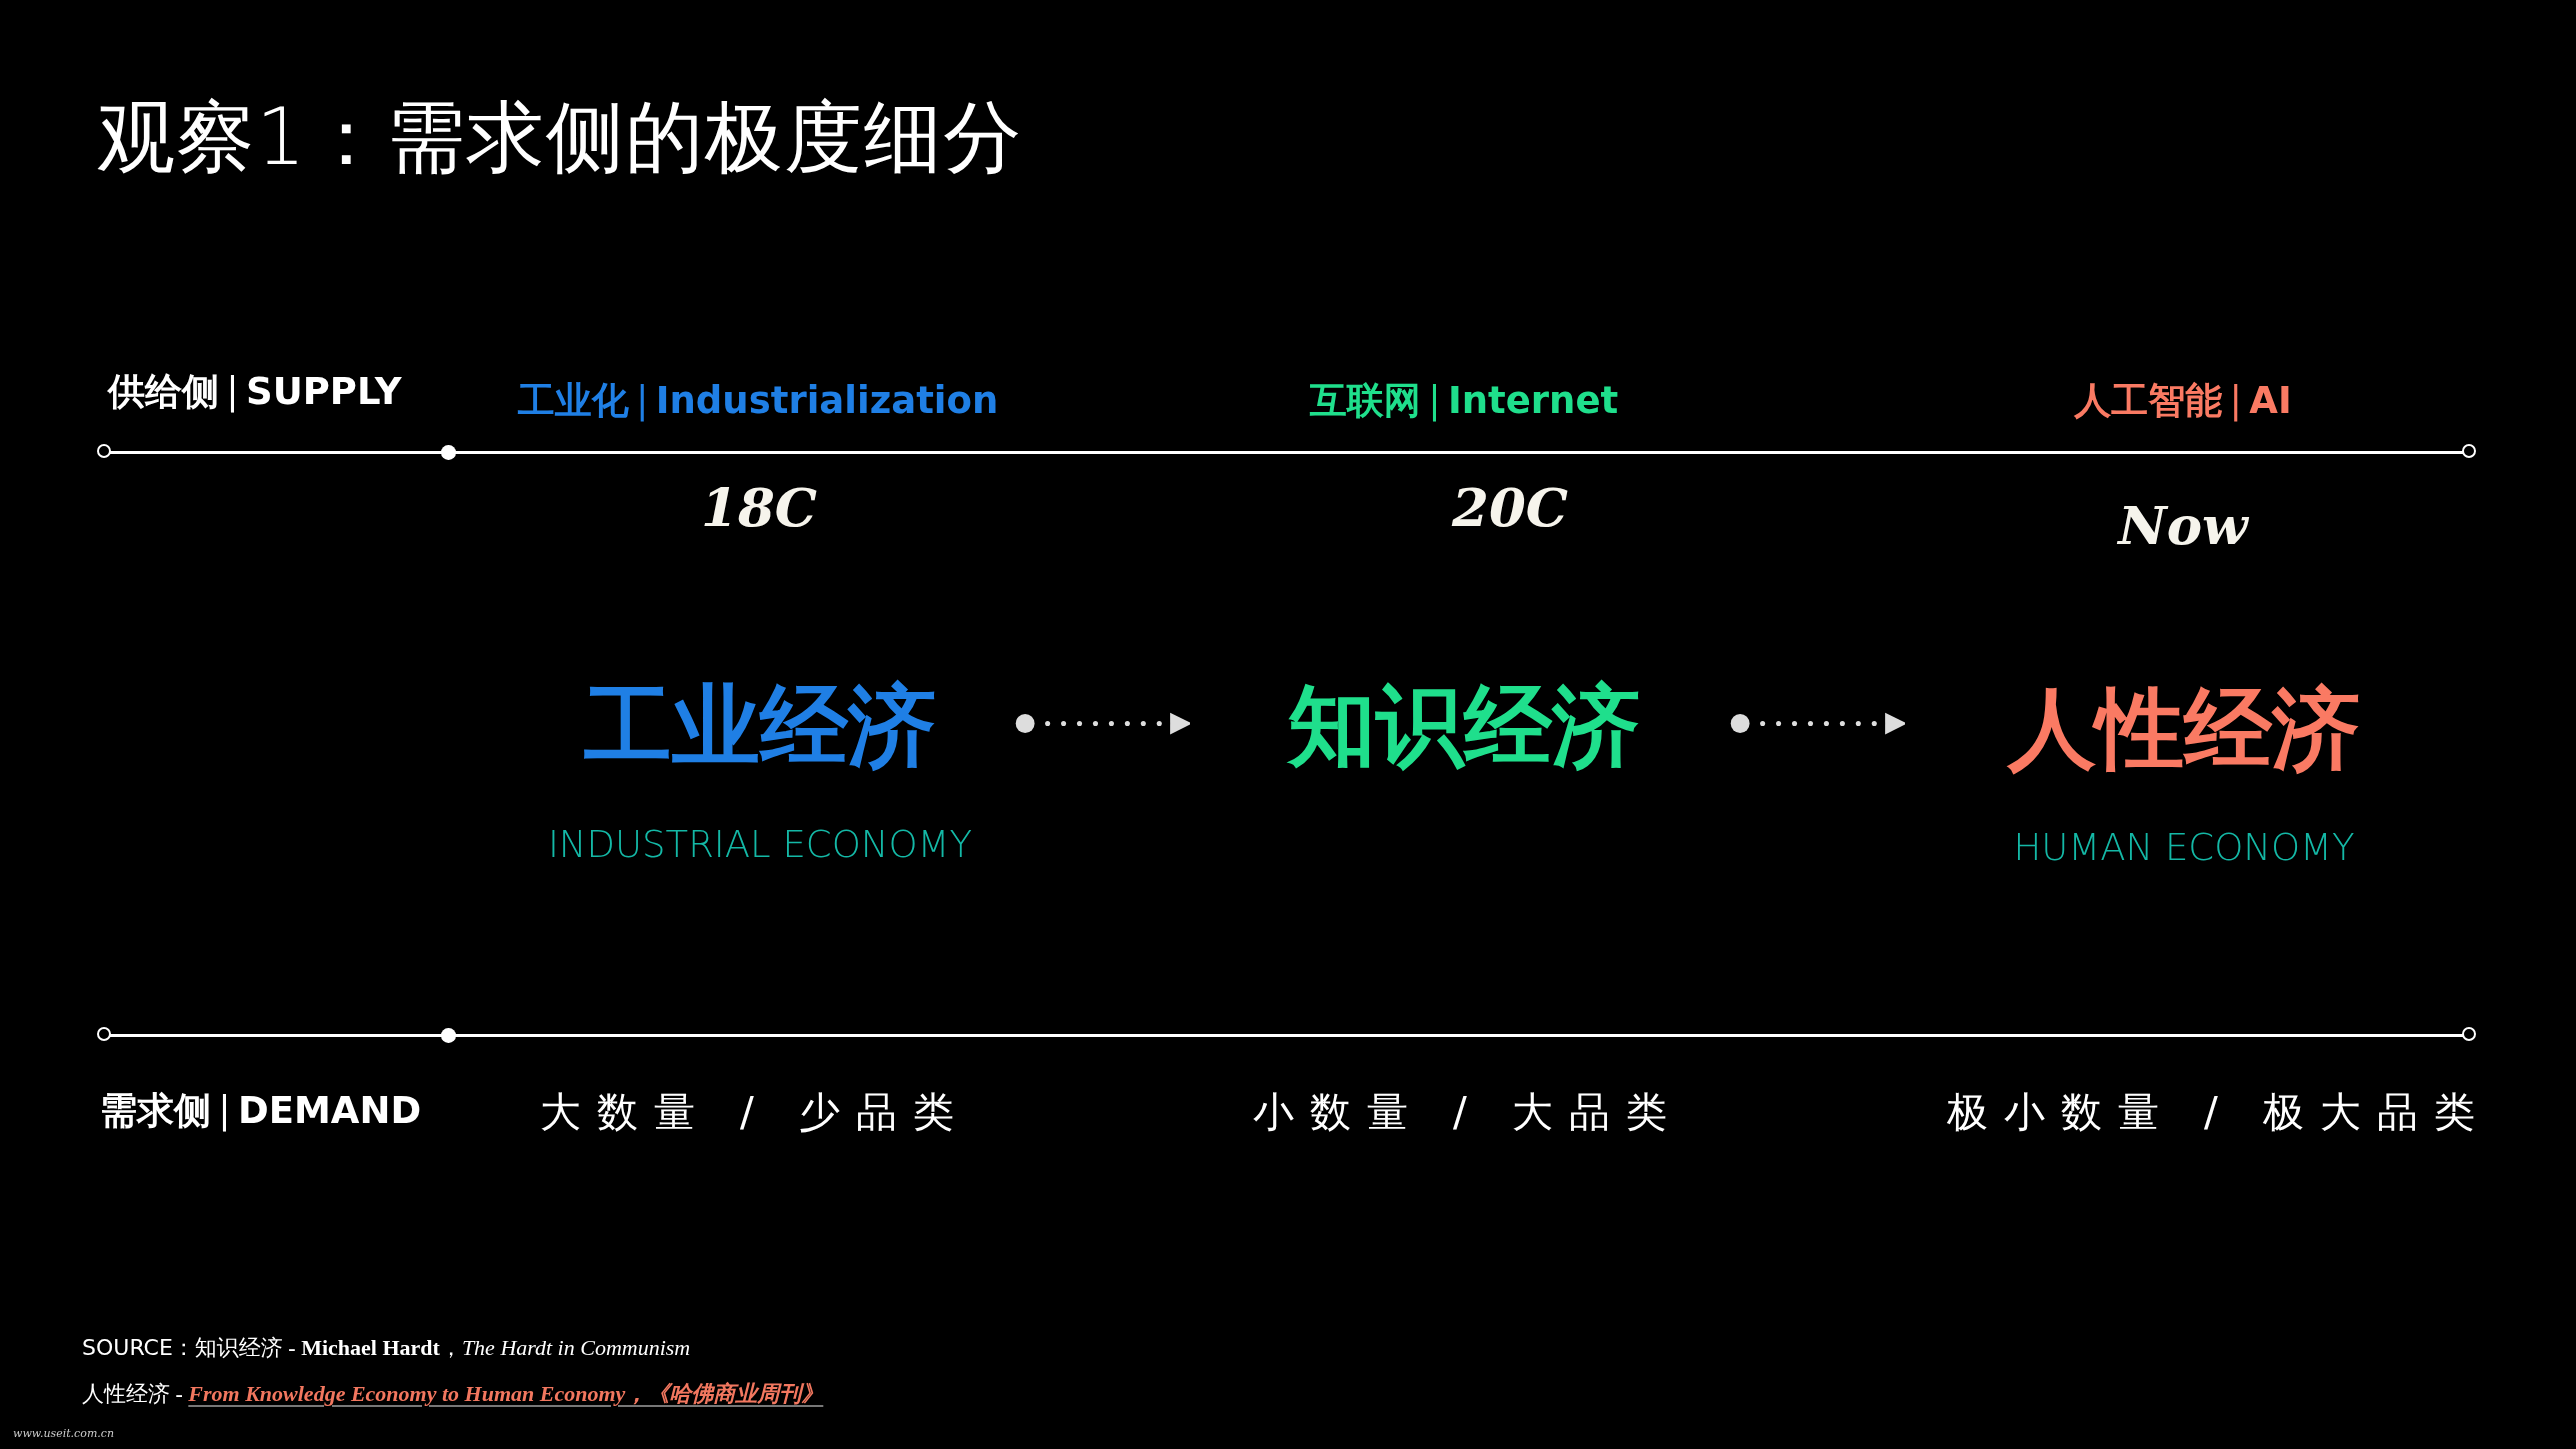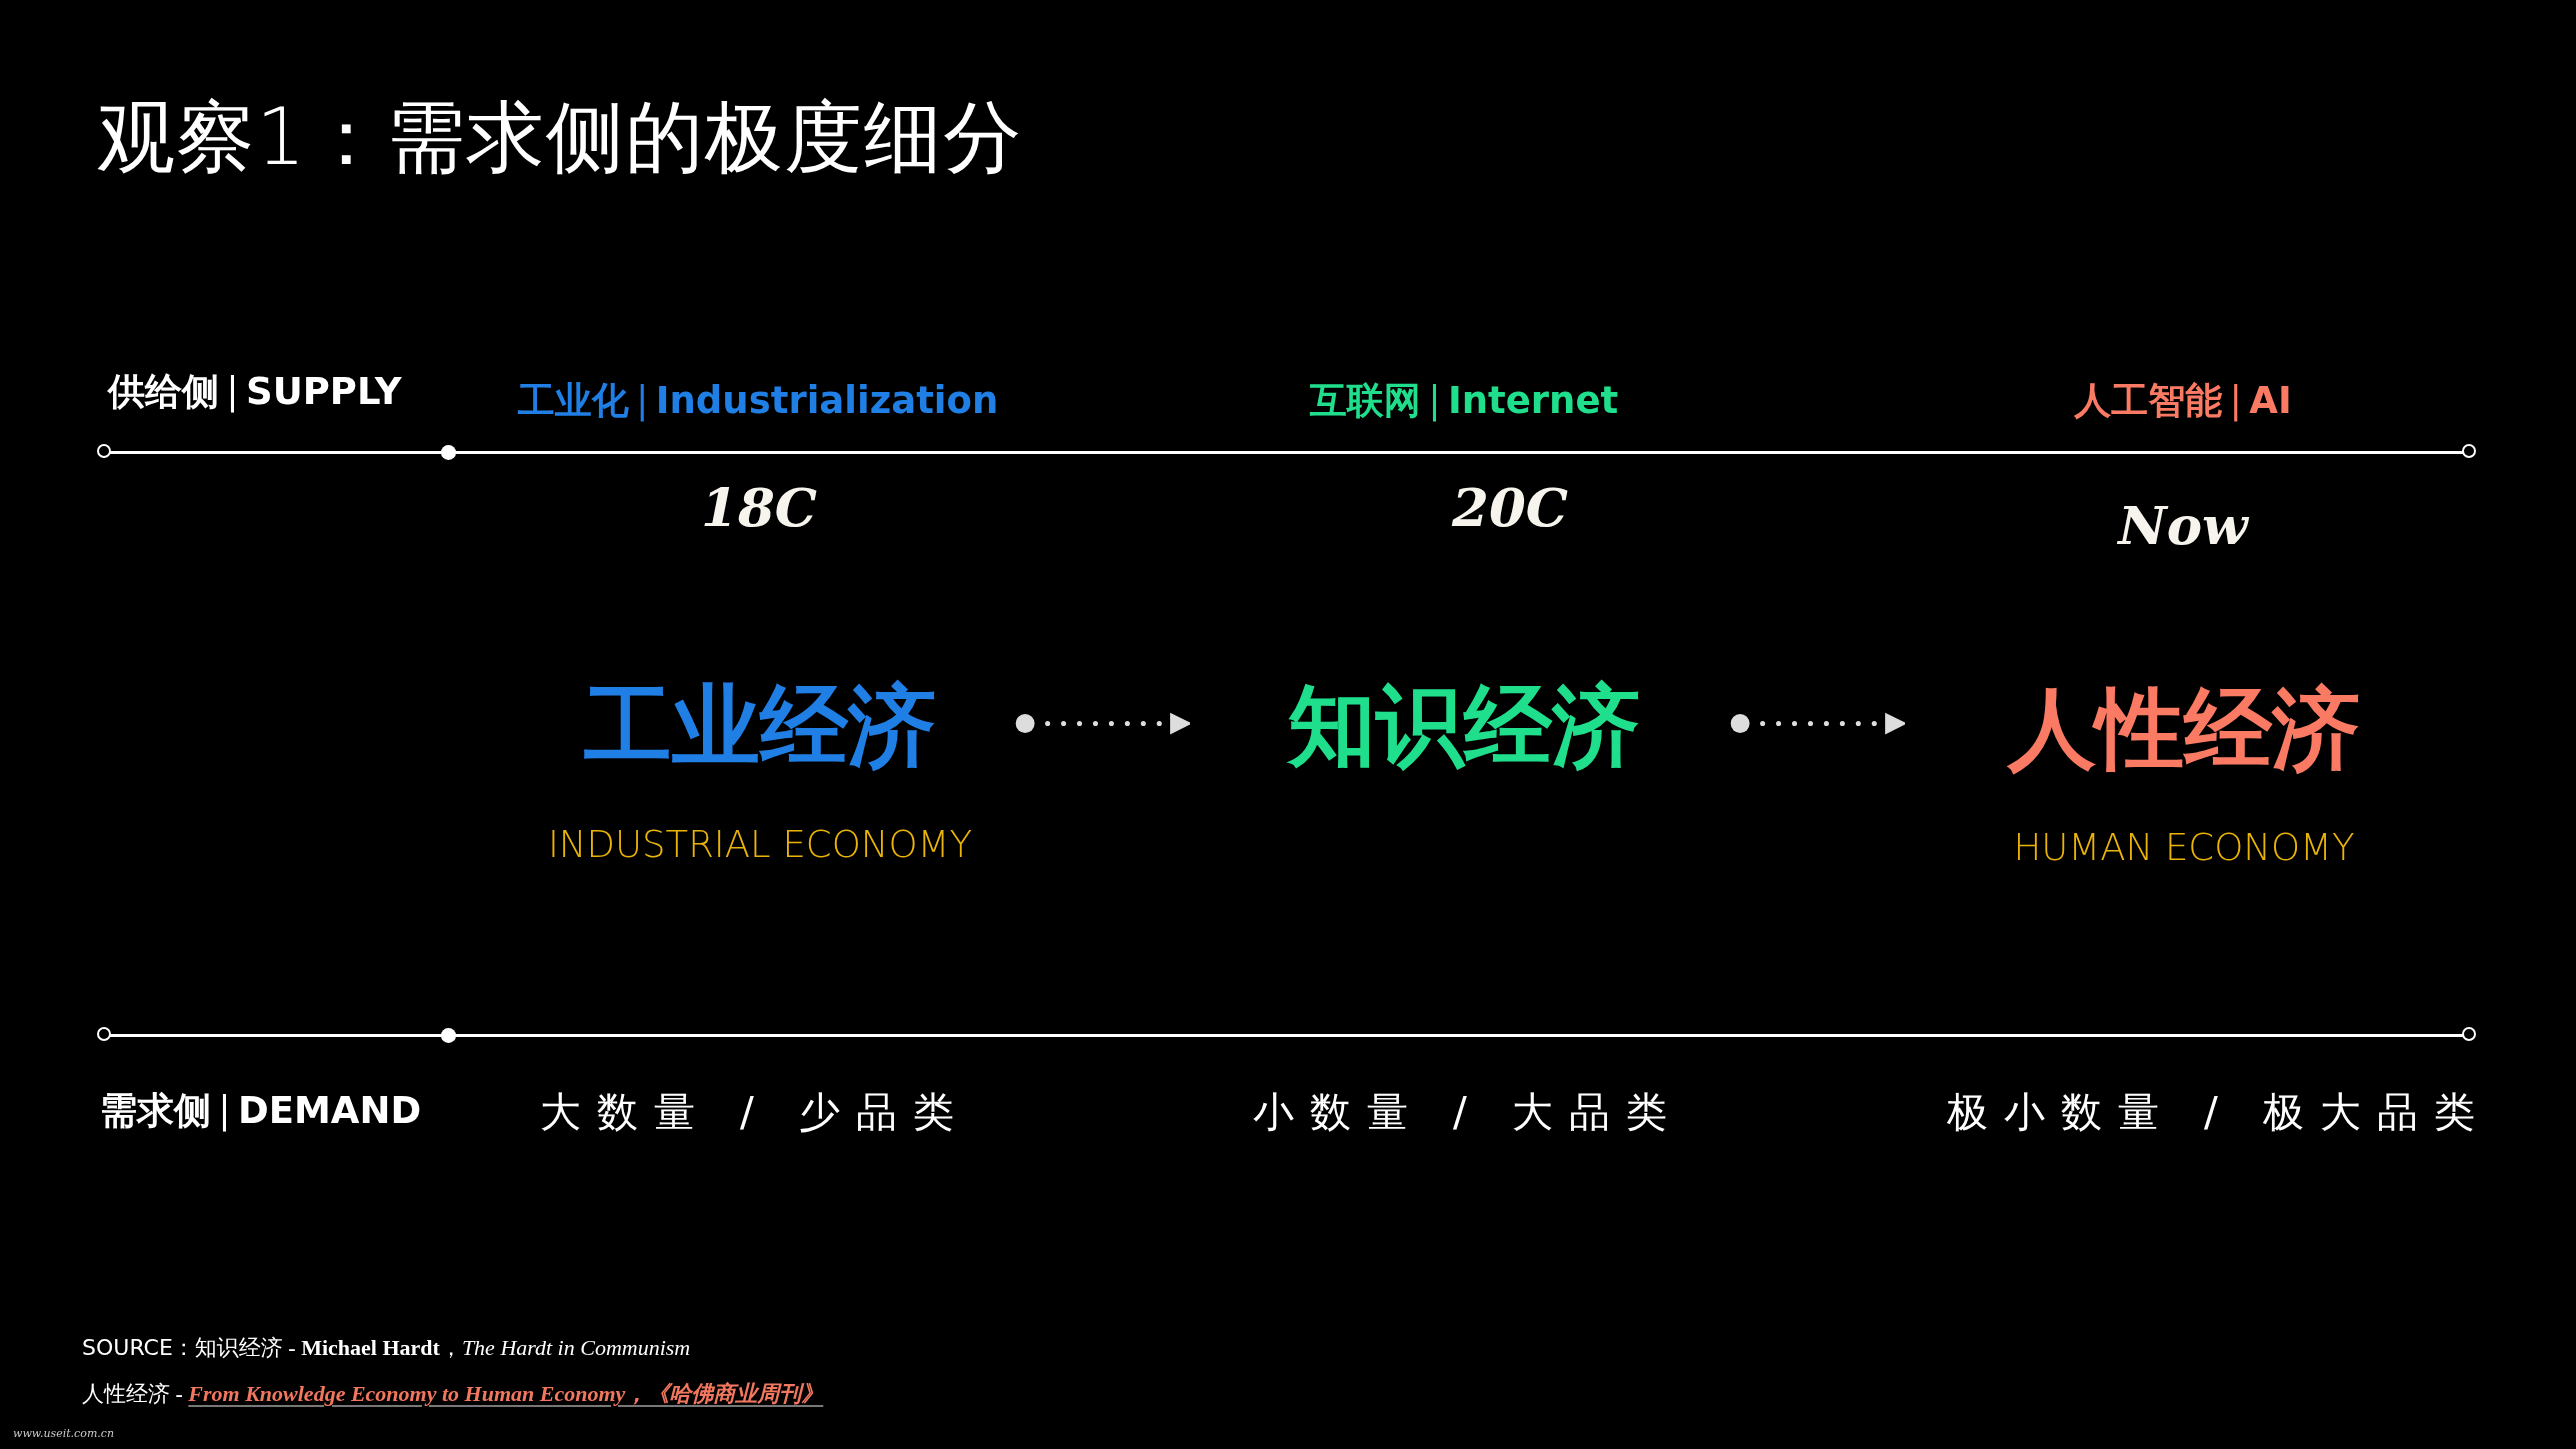--- a/index.html
+++ b/index.html
@@ -12,21 +12,21 @@
   .era-label { font-size: 37px; font-weight: bold; white-space: nowrap; line-height: 51px;
                transform: translateX(-50%); margin-top: 11px; }
   .sep { display: inline-block; margin: 0 7.3px; font-weight: normal; }
   .timeline { height: 2.9px; background: #fff; }
   .node-open { width: 10.2px; height: 10.2px; border: 2.9px solid #fff; border-radius: 50%; background: #000; }
   .node-fill { width: 14.6px; height: 14.6px; background: #fff; border-radius: 50%; }
   .year { font-family: "DejaVu Serif", "Liberation Serif", serif; font-style: italic; font-weight: bold;
           font-size: 53px; color: #f6f4ec; transform: translateX(-50%); white-space: nowrap; line-height: 66px; }
   .econ { transform: translateX(-50%); text-align: center; white-space: nowrap; }
   .econ-zh { font-size: 88px; font-weight: bold; line-height: 102px; letter-spacing: 0; text-align: center; }
-  .econ-en { font-size: 37px; font-weight: 300; line-height: 51px; margin-top: 42px; color: #eab308; letter-spacing: 0px; }
+  .econ-en { font-size: 37px; font-weight: 300; line-height: 51px; margin-top: 42px; color: #14b8a6; letter-spacing: 0px; }
   .arrow { width: 176px; height: 29px; }
   .demand-val { font-size: 41px; letter-spacing: 16px; white-space: nowrap; transform: translateX(-50%);
                 line-height: 59px; }
   .source { font-size: 22px; line-height: 29px; white-space: nowrap; }
   .source .serif { font-family: "Liberation Serif", "DejaVu Serif", serif; }
   .source .bold { font-weight: bold; }
   .source .ital { font-style: italic; }
   .source-link { color: #f2775f; font-style: italic; font-weight: bold; text-decoration: underline;
                  text-decoration-color: #777; text-decoration-thickness: 2.2px; text-underline-offset: 4.4px; text-align: center; }
   .watermark { font-size: 11px; color: #ccc; font-style: italic; font-family: "DejaVu Serif", serif; }

